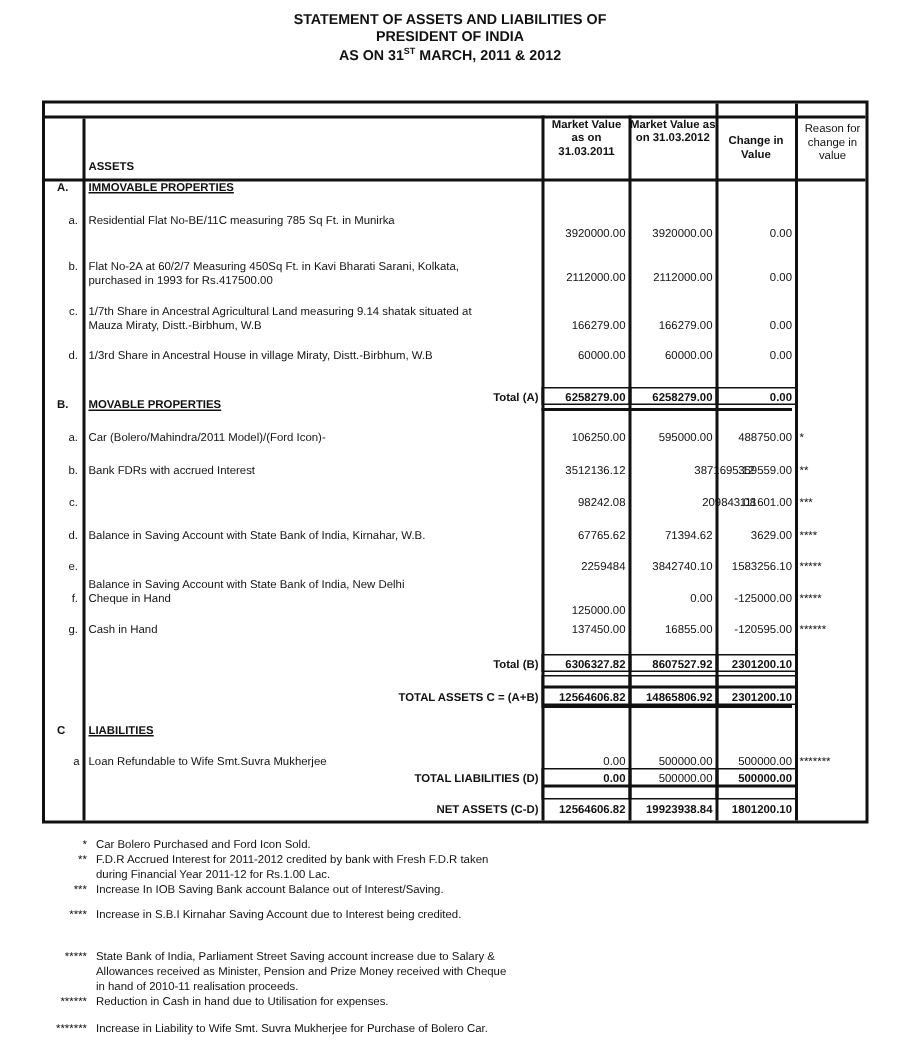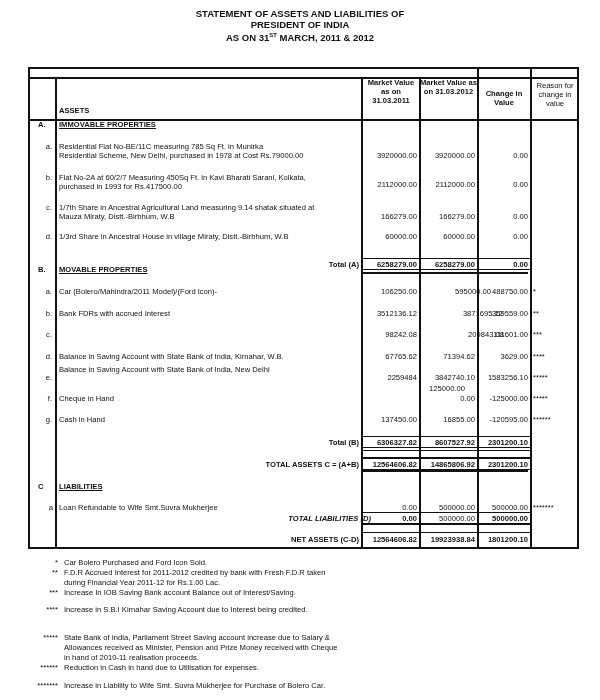--- a/index.html
+++ b/index.html
@@ -47,21 +47,20 @@
   <div class="cell" style="left:502px; top:12px; width:46px; white-space:normal; text-align:center;">Reason for change in value</div>
 
   <div style="position:absolute; left:331px; top:8px; bottom:0; border-left:2px solid #111;"></div>
   <div style="position:absolute; left:389px; top:8px; bottom:0; border-left:2px solid #111;"></div>
 
   <div class="cell bold" style="left:8px; top:51px;">A.</div>
   <div class="cell u" style="left:29px; top:51px;">IMMOVABLE PROPERTIES</div>
 
   <div class="cell num" style="left:2px; width:20px; top:73px;">a.</div>
   <div class="cell" style="left:29px; top:73px;">Residential Flat No-BE/11C measuring 785 Sq Ft. in Munirka</div>
-  <div class="cell" style="left:29px; top:82px;">Residential Scheme, New Delhi, purchased in 1978 at Cost Rs.79000.00</div>
   <div class="cell num" style="left:331px; width:56px; top:82px;">3920000.00</div>
   <div class="cell num" style="left:389px; width:56px; top:82px;">3920000.00</div>
   <div class="cell num" style="left:447px; width:51px; top:82px;">0.00</div>
 
   <div class="cell num" style="left:2px; width:20px; top:104px;">b.</div>
   <div class="cell" style="left:29px; top:104px;">Flat No-2A at 60/2/7 Measuring 450Sq Ft. in Kavi Bharati Sarani, Kolkata,</div>
   <div class="cell" style="left:29px; top:113px;">purchased in 1993 for Rs.417500.00</div>
   <div class="cell num" style="left:331px; width:56px; top:111px;">2112000.00</div>
   <div class="cell num" style="left:389px; width:56px; top:111px;">2112000.00</div>
   <div class="cell num" style="left:447px; width:51px; top:111px;">0.00</div>
@@ -87,21 +86,21 @@
   <div class="cell bold num" style="left:389px; width:56px; top:191px;">6258279.00</div>
   <div class="cell bold num" style="left:447px; width:51px; top:191px;">0.00</div>
   <div class="hline" style="top:203px; left:331px; right:49px;"></div>
 
   <div class="cell bold" style="left:8px; top:196px;">B.</div>
   <div class="cell u" style="left:29px; top:196px;">MOVABLE PROPERTIES</div>
 
   <div class="cell num" style="left:2px; width:20px; top:218px;">a.</div>
   <div class="cell" style="left:29px; top:218px;">Car (Bolero/Mahindra/2011 Model)/(Ford Icon)-</div>
   <div class="cell num" style="left:331px; width:56px; top:218px;">106250.00</div>
-  <div class="cell num" style="left:389px; width:72px; top:218px;">595000.00</div>
+  <div class="cell num" style="left:389px; width:56px; top:218px;">595000.00</div>
   <div class="cell num" style="left:447px; width:51px; top:218px;">488750.00</div>
   <div class="cell" style="left:503px; top:218px;">*</div>
 
   <div class="cell num" style="left:2px; width:20px; top:240px;">b.</div>
   <div class="cell" style="left:29px; top:240px;">Bank FDRs with accrued Interest</div>
   <div class="cell num" style="left:331px; width:56px; top:240px;">3512136.12</div>
   <div class="cell num" style="left:389px; width:56px; top:240px;margin-left:28px;">3871695.12</div>
   <div class="cell num" style="left:447px; width:51px; top:240px;">359559.00</div>
   <div class="cell" style="left:503px; top:240px;">**</div>
 
@@ -112,29 +111,29 @@
   <div class="cell" style="left:503px; top:261px;">***</div>
 
   <div class="cell num" style="left:2px; width:20px; top:283px;">d.</div>
   <div class="cell" style="left:29px; top:283px;">Balance in Saving Account with State Bank of India, Kirnahar, W.B.</div>
   <div class="cell num" style="left:331px; width:56px; top:283px;">67765.62</div>
   <div class="cell num" style="left:389px; width:56px; top:283px;">71394.62</div>
   <div class="cell num" style="left:447px; width:51px; top:283px;">3629.00</div>
   <div class="cell" style="left:503px; top:283px;">****</div>
 
   <div class="cell num" style="left:2px; width:20px; top:304px;">e.</div>
-  <div class="cell" style="left:29px; top:296px;">Balance in Saving Account with State Bank of India, New Delhi</div>
+  <div class="cell" style="left:29px; top:316px;">Balance in Saving Account with State Bank of India, New Delhi</div>
   <div class="cell num" style="left:331px; width:56px; top:304px;">2259484</div>
   <div class="cell num" style="left:389px; width:56px; top:304px;">3842740.10</div>
   <div class="cell num" style="left:447px; width:51px; top:304px;">1583256.10</div>
   <div class="cell" style="left:503px; top:304px;">*****</div>
 
   <div class="cell num" style="left:2px; width:20px; top:325px;">f.</div>
   <div class="cell" style="left:29px; top:325px;">Cheque in Hand</div>
-  <div class="cell num" style="left:331px; width:56px; top:315px;padding-left:48px;">125000.00</div>
+  <div class="cell num" style="left:331px; width:56px; top:333px;">125000.00</div>
   <div class="cell num" style="left:389px; width:56px; top:325px;">0.00</div>
   <div class="cell num" style="left:447px; width:51px; top:325px;">-125000.00</div>
   <div class="cell" style="left:503px; top:325px;">*****</div>
 
   <div class="cell num" style="left:2px; width:20px; top:346px;">g.</div>
   <div class="cell" style="left:29px; top:346px;">Cash in Hand</div>
   <div class="cell num" style="left:331px; width:56px; top:346px;">137450.00</div>
   <div class="cell num" style="left:389px; width:56px; top:346px;">16855.00</div>
   <div class="cell num" style="left:447px; width:51px; top:346px;">-120595.00</div>
   <div class="cell" style="left:503px; top:346px;">******</div>
@@ -162,21 +161,21 @@
   <div class="cell bold" style="left:8px; top:413px;">C</div>
   <div class="cell u" style="left:29px; top:413px;">LIABILITIES</div>
 
   <div class="cell num" style="left:2px; width:21px; top:434px;">a</div>
   <div class="cell" style="left:29px; top:434px;">Loan Refundable to Wife Smt.Suvra Mukherjee</div>
   <div class="cell num" style="left:331px; width:56px; top:434px;">0.00</div>
   <div class="cell num" style="left:389px; width:56px; top:434px;">500000.00</div>
   <div class="cell num" style="left:447px; width:51px; top:434px;">500000.00</div>
   <div class="cell" style="left:503px; top:434px;">*******</div>
 
-  <div class="cell bold num" style="left:112px; width:229px; top:445px;font-style:italic;">TOTAL LIABILITIES (D)</div>
+  <div class="cell bold num" style="left:100px; width:229px; top:445px;">TOTAL LIABILITIES (D)</div>
   <div class="box" style="left:331px; width:60px; top:443px; height:12px;"></div>
   <div class="box" style="left:389px; width:60px; top:443px; height:12px;"></div>
   <div class="box" style="left:447px; width:55px; top:443px; height:12px;"></div>
   <div class="cell bold num" style="left:331px; width:56px; top:445px;">0.00</div>
   <div class="cell num" style="left:389px; width:56px; top:445px;">500000.00</div>
   <div class="cell bold num" style="left:447px; width:51px; top:445px;">500000.00</div>
 
   <div class="box" style="left:331px; width:60px; top:455px; height:9px;"></div>
   <div class="box" style="left:389px; width:60px; top:455px; height:9px;"></div>
   <div class="box" style="left:447px; width:55px; top:455px; height:9px;"></div>

